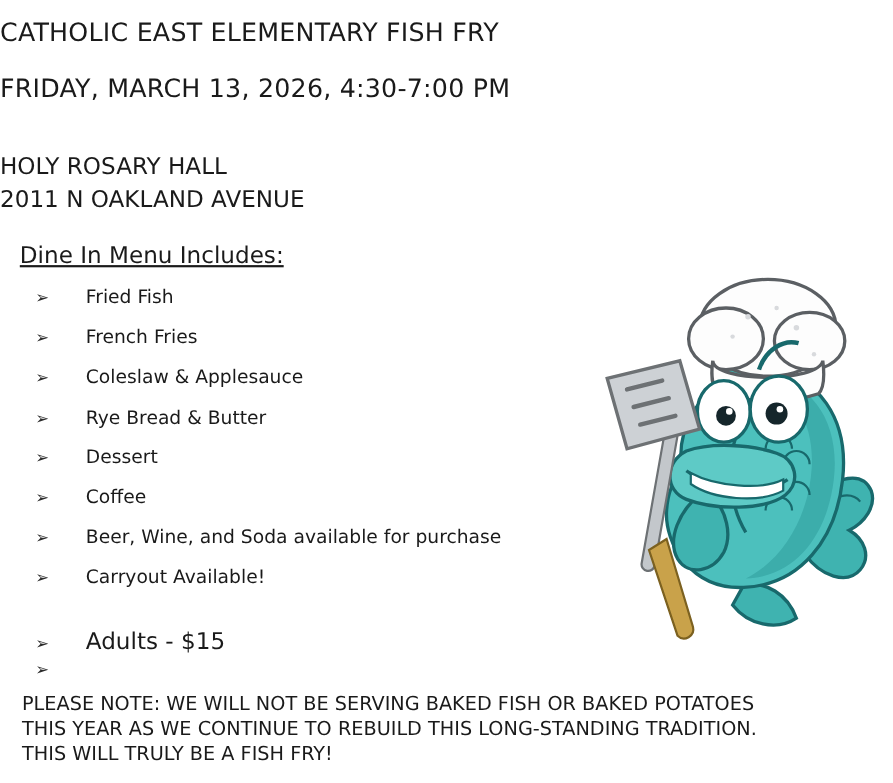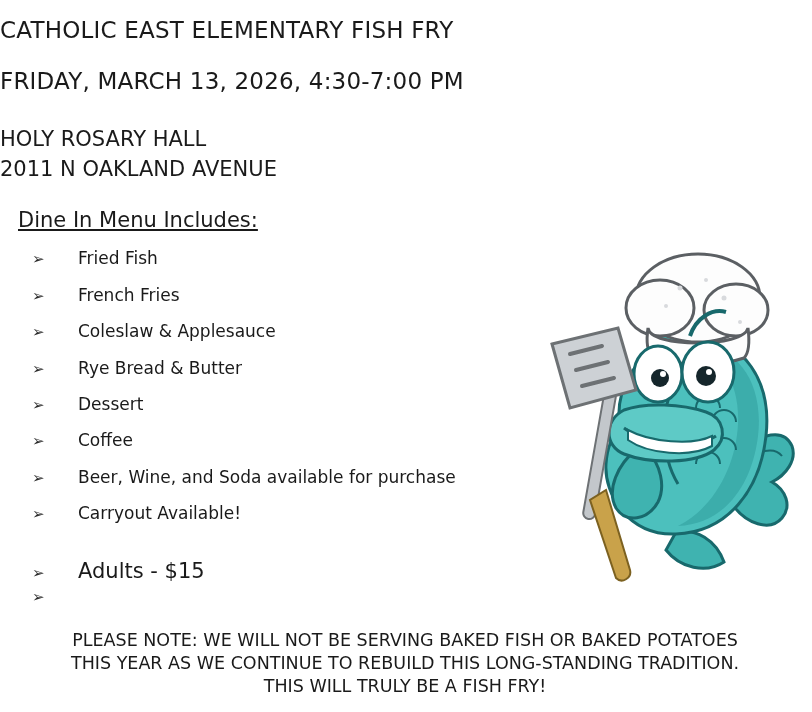--- a/index.html
+++ b/index.html
@@ -24,21 +24,21 @@
   .header {
     text-align: left;
     padding-top: 16px;
   }
   .header-line {
     font-size: 23px;
     letter-spacing: 0.2px;
     line-height: 1.25;
   }
   .header-line.l1 { margin-bottom: 22px; }
-  .header-line.l2 { margin-bottom: 28px; }
+  .header-line.l2 { margin-bottom: 40px; }
   .venue {
     font-size: 21px;
     line-height: 1.45;
   }
   .menu-heading {
     margin: 24px 0 8px 18px;
     font-size: 21px;
     text-decoration: underline;
     display: inline-block;
   }
@@ -81,21 +81,21 @@
     font-size: 15px;
   }
   .note {
     position: absolute;
     left: 20px;
     bottom: 14px;
     font-size: 17.5px;
     line-height: 1.32;
     width: 770px;
   }
-  .note div { white-space: nowrap; text-align: center; }
+  .note div { white-space: nowrap; }
 
   
   .mascot {
     position: absolute;
     right: 12px;
     top: 232px;
     width: 300px;
     height: 360px;
   }
 </style>

